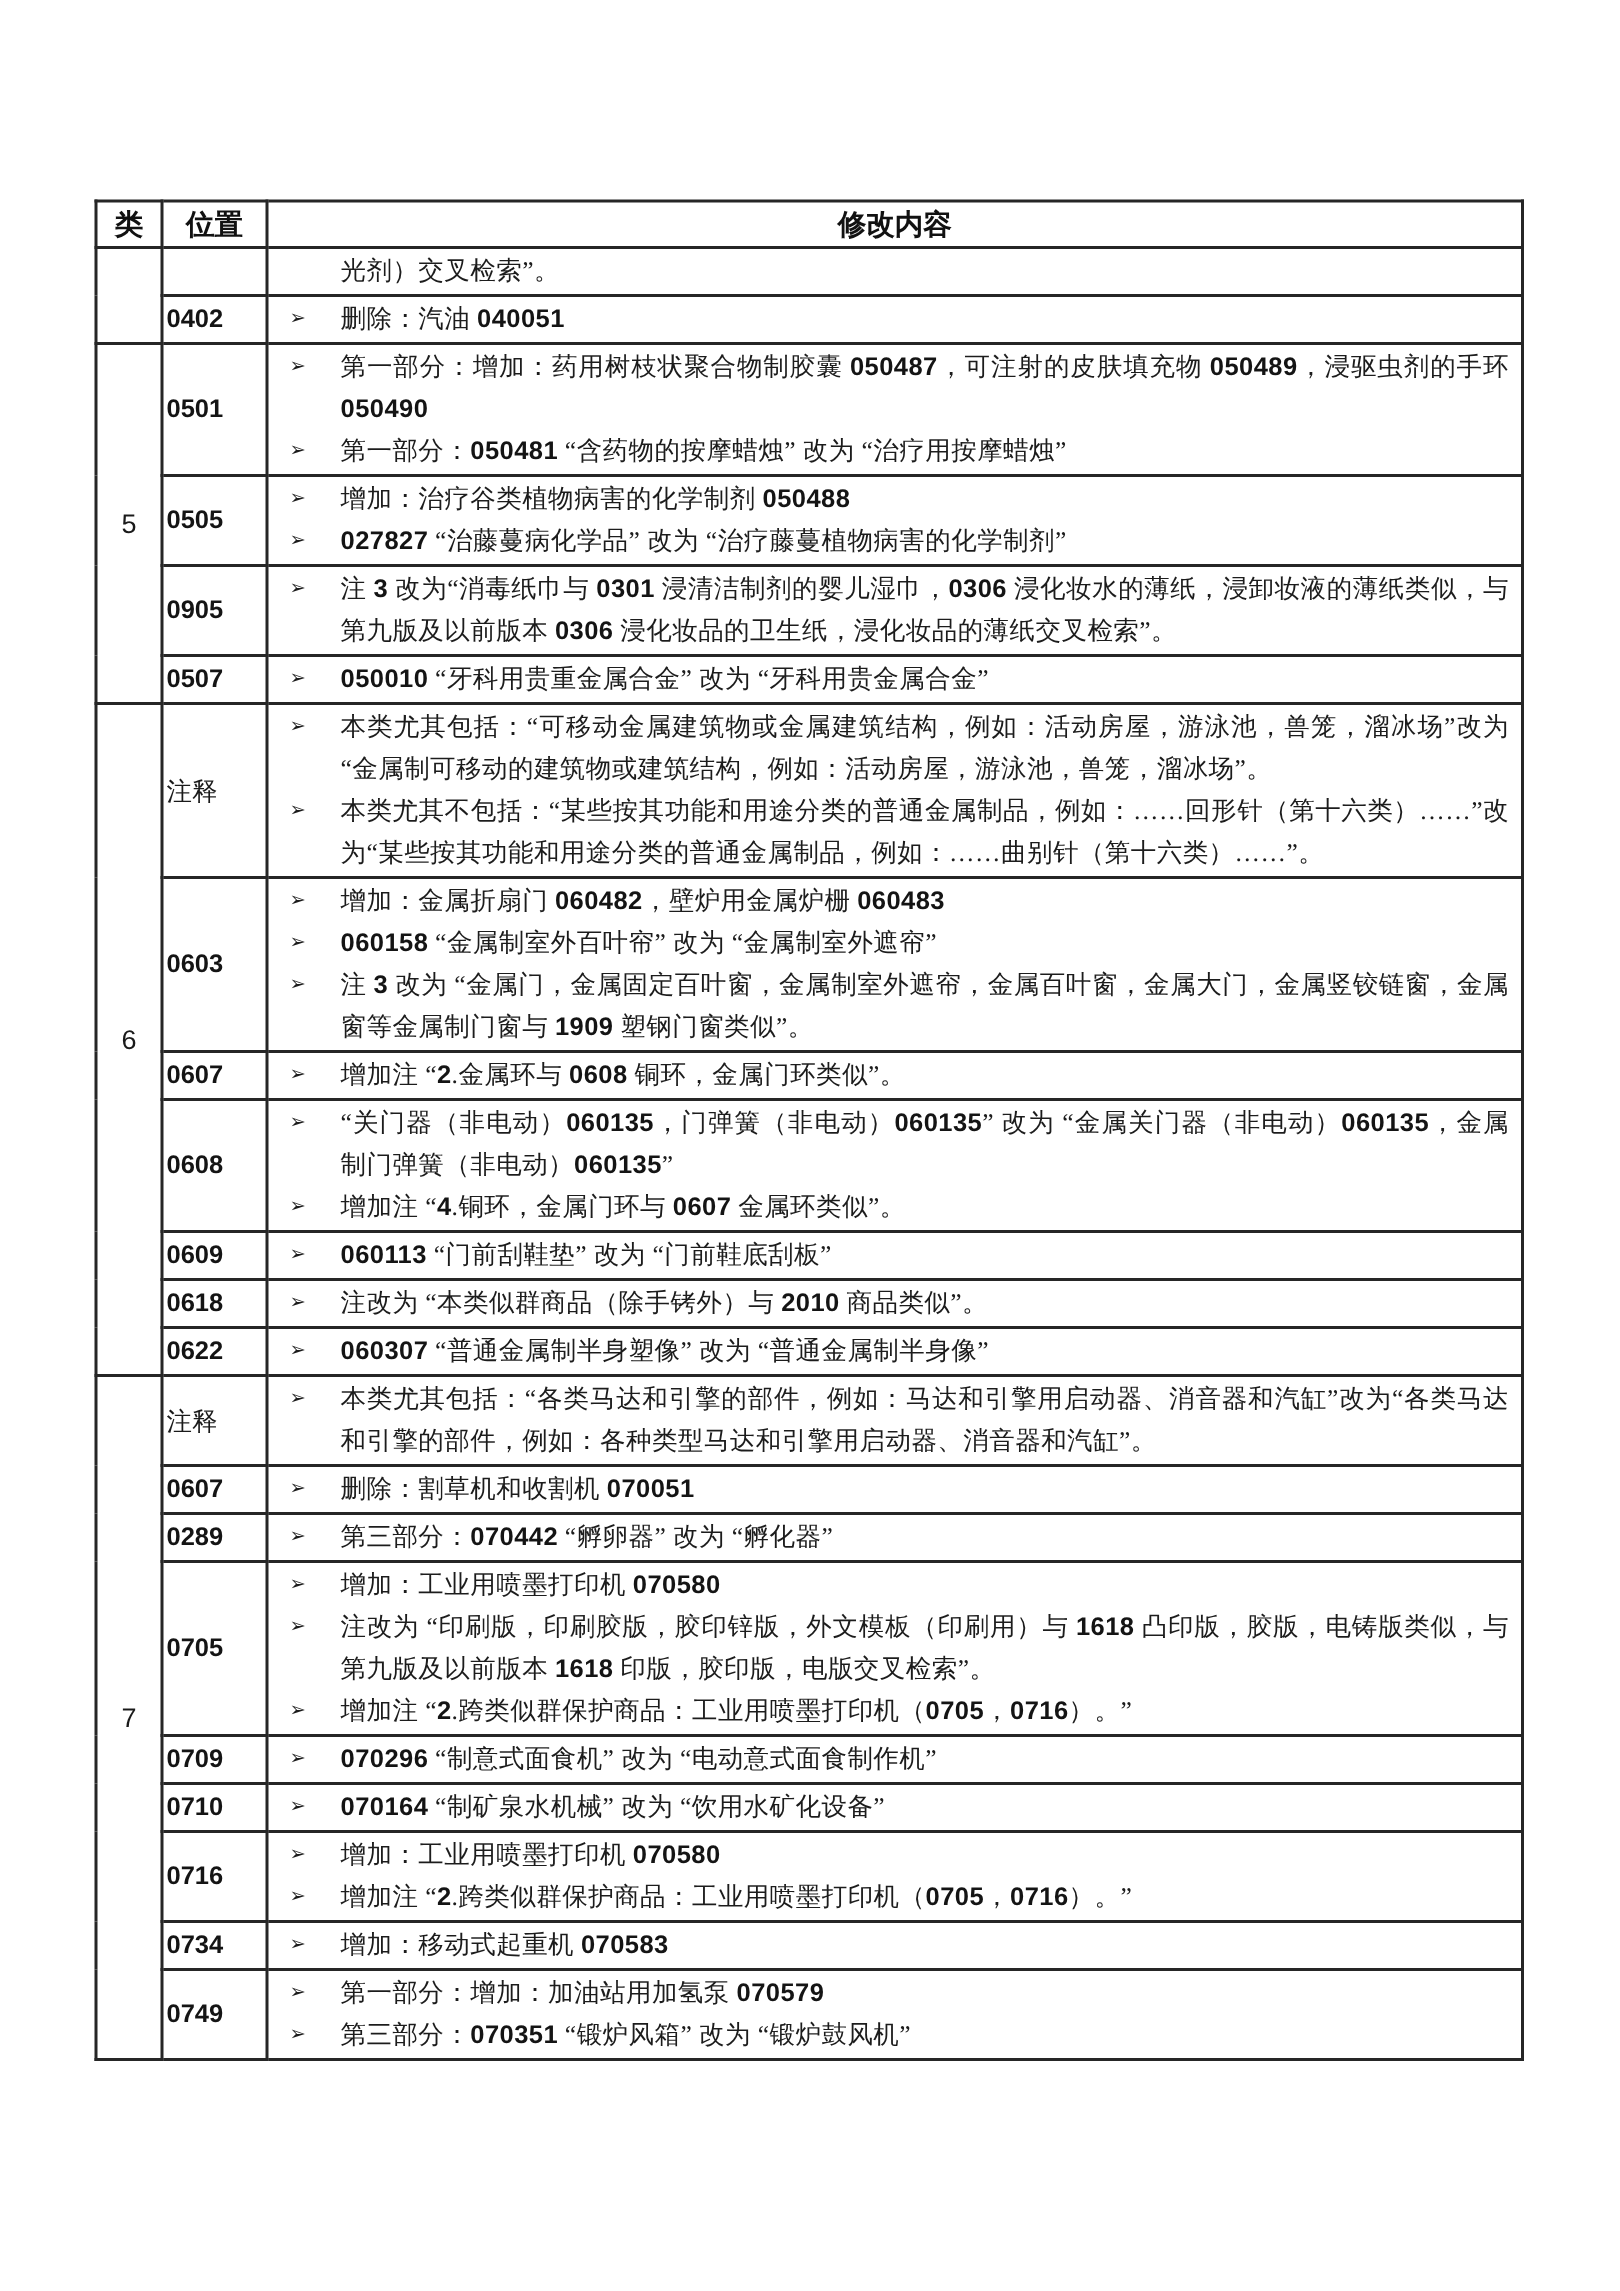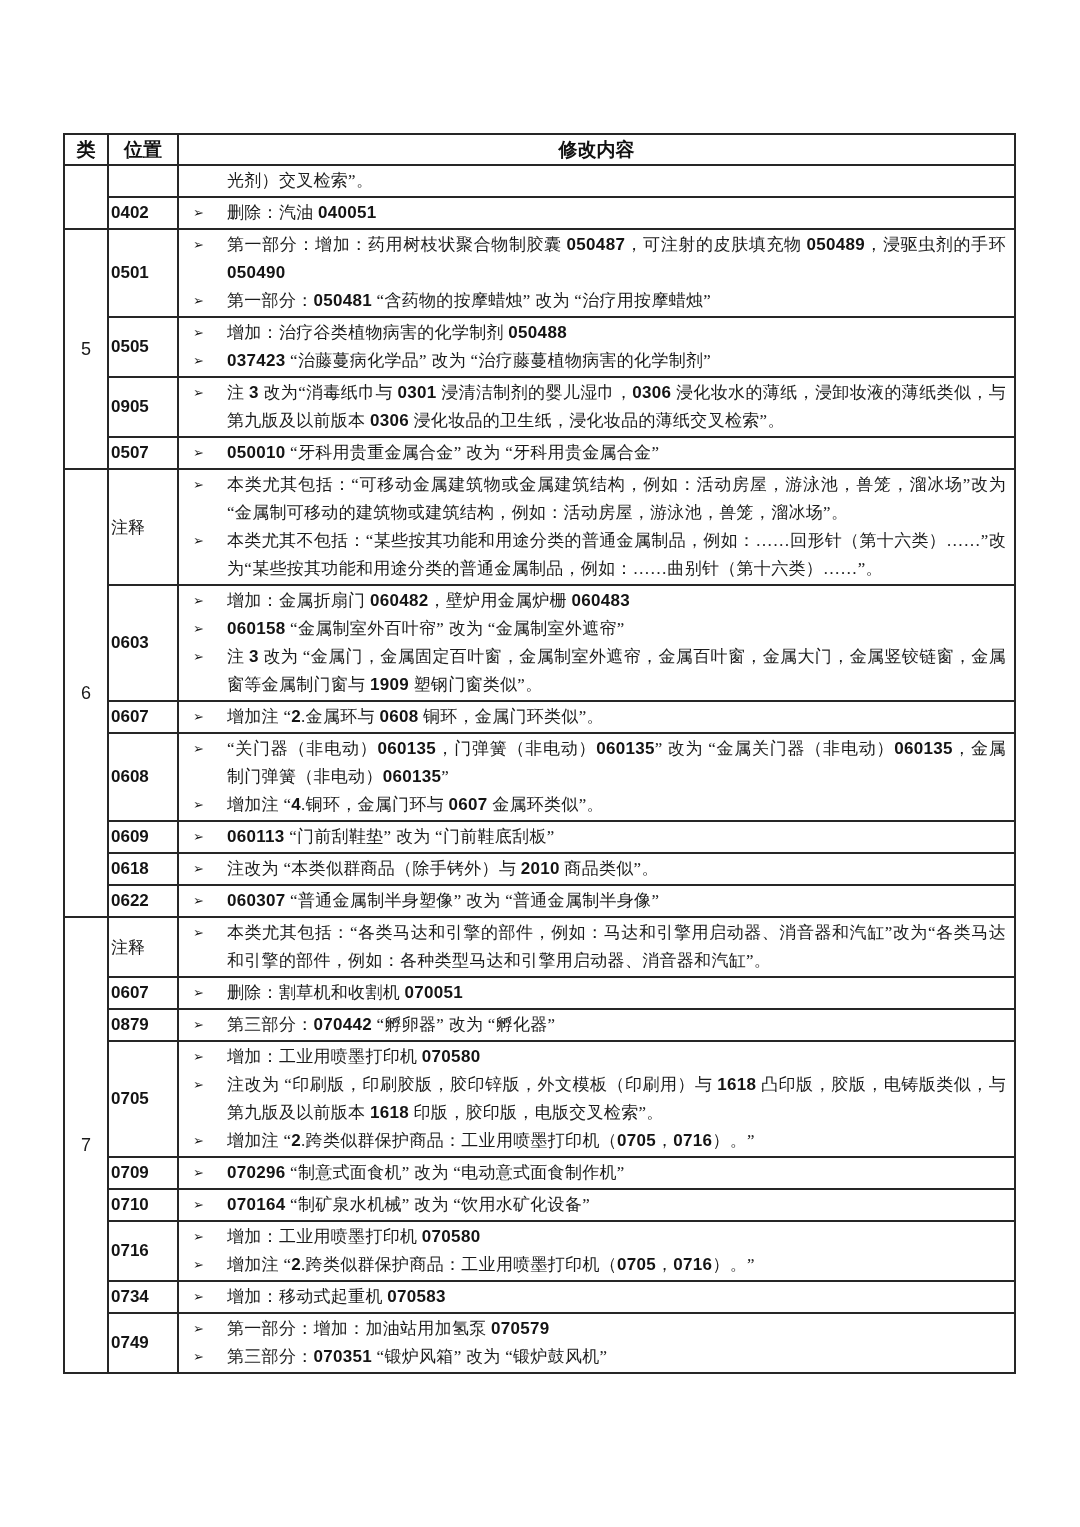--- a/index.html
+++ b/index.html
@@ -126,21 +126,21 @@
           <td class="col-pos"><span class="num">0501</span></td>
           <td class="col-content">
             <div class="entry"><span class="marker">➢</span><span>第一部分：增加：药用树枝状聚合物制胶囊 <span class="num">050487</span>，可注射的皮肤填充物 <span class="num">050489</span>，浸驱虫剂的手环 <span class="num">050490</span></span></div>
             <div class="entry"><span class="marker">➢</span><span>第一部分：<span class="num">050481</span> “含药物的按摩蜡烛” 改为 “治疗用按摩蜡烛”</span></div>
           </td>
         </tr>
         <tr>
           <td class="col-pos"><span class="num">0505</span></td>
           <td class="col-content">
             <div class="entry"><span class="marker">➢</span><span>增加：治疗谷类植物病害的化学制剂 <span class="num">050488</span></span></div>
-            <div class="entry"><span class="marker">➢</span><span><span class="num">037423</span> “治藤蔓病化学品” 改为 “治疗藤蔓植物病害的化学制剂”</span></div>
+            <div class="entry"><span class="marker">➢</span><span><span class="num">027827</span> “治藤蔓病化学品” 改为 “治疗藤蔓植物病害的化学制剂”</span></div>
           </td>
         </tr>
         <tr>
           <td class="col-pos"><span class="num">0905</span></td>
           <td class="col-content">
             <div class="entry"><span class="marker">➢</span><span>注 <span class="num">3</span> 改为“消毒纸巾与 <span class="num">0301</span> 浸清洁制剂的婴儿湿巾，<span class="num">0306</span> 浸化妆水的薄纸，浸卸妆液的薄纸类似，与第九版及以前版本 <span class="num">0306</span> 浸化妆品的卫生纸，浸化妆品的薄纸交叉检索”。</span></div>
           </td>
         </tr>
         <tr>
           <td class="col-pos"><span class="num">0507</span></td>
@@ -202,21 +202,21 @@
             <div class="entry"><span class="marker">➢</span><span>本类尤其包括：“各类马达和引擎的部件，例如：马达和引擎用启动器、消音器和汽缸”改为“各类马达和引擎的部件，例如：各种类型马达和引擎用启动器、消音器和汽缸”。</span></div>
           </td>
         </tr>
         <tr>
           <td class="col-pos"><span class="num">0607</span></td>
           <td class="col-content">
             <div class="entry"><span class="marker">➢</span><span>删除：割草机和收割机 <span class="num">070051</span></span></div>
           </td>
         </tr>
         <tr>
-          <td class="col-pos"><span class="num">0879</span></td>
+          <td class="col-pos"><span class="num">0289</span></td>
           <td class="col-content">
             <div class="entry"><span class="marker">➢</span><span>第三部分：<span class="num">070442</span> “孵卵器” 改为 “孵化器”</span></div>
           </td>
         </tr>
         <tr>
           <td class="col-pos"><span class="num">0705</span></td>
           <td class="col-content">
             <div class="entry"><span class="marker">➢</span><span>增加：工业用喷墨打印机 <span class="num">070580</span></span></div>
             <div class="entry"><span class="marker">➢</span><span>注改为 “印刷版，印刷胶版，胶印锌版，外文模板（印刷用）与 <span class="num">1618</span> 凸印版，胶版，电铸版类似，与第九版及以前版本 <span class="num">1618</span> 印版，胶印版，电版交叉检索”。</span></div>
             <div class="entry"><span class="marker">➢</span><span>增加注 “<span class="num">2</span>.跨类似群保护商品：工业用喷墨打印机（<span class="num">0705</span>，<span class="num">0716</span>）。”</span></div>

